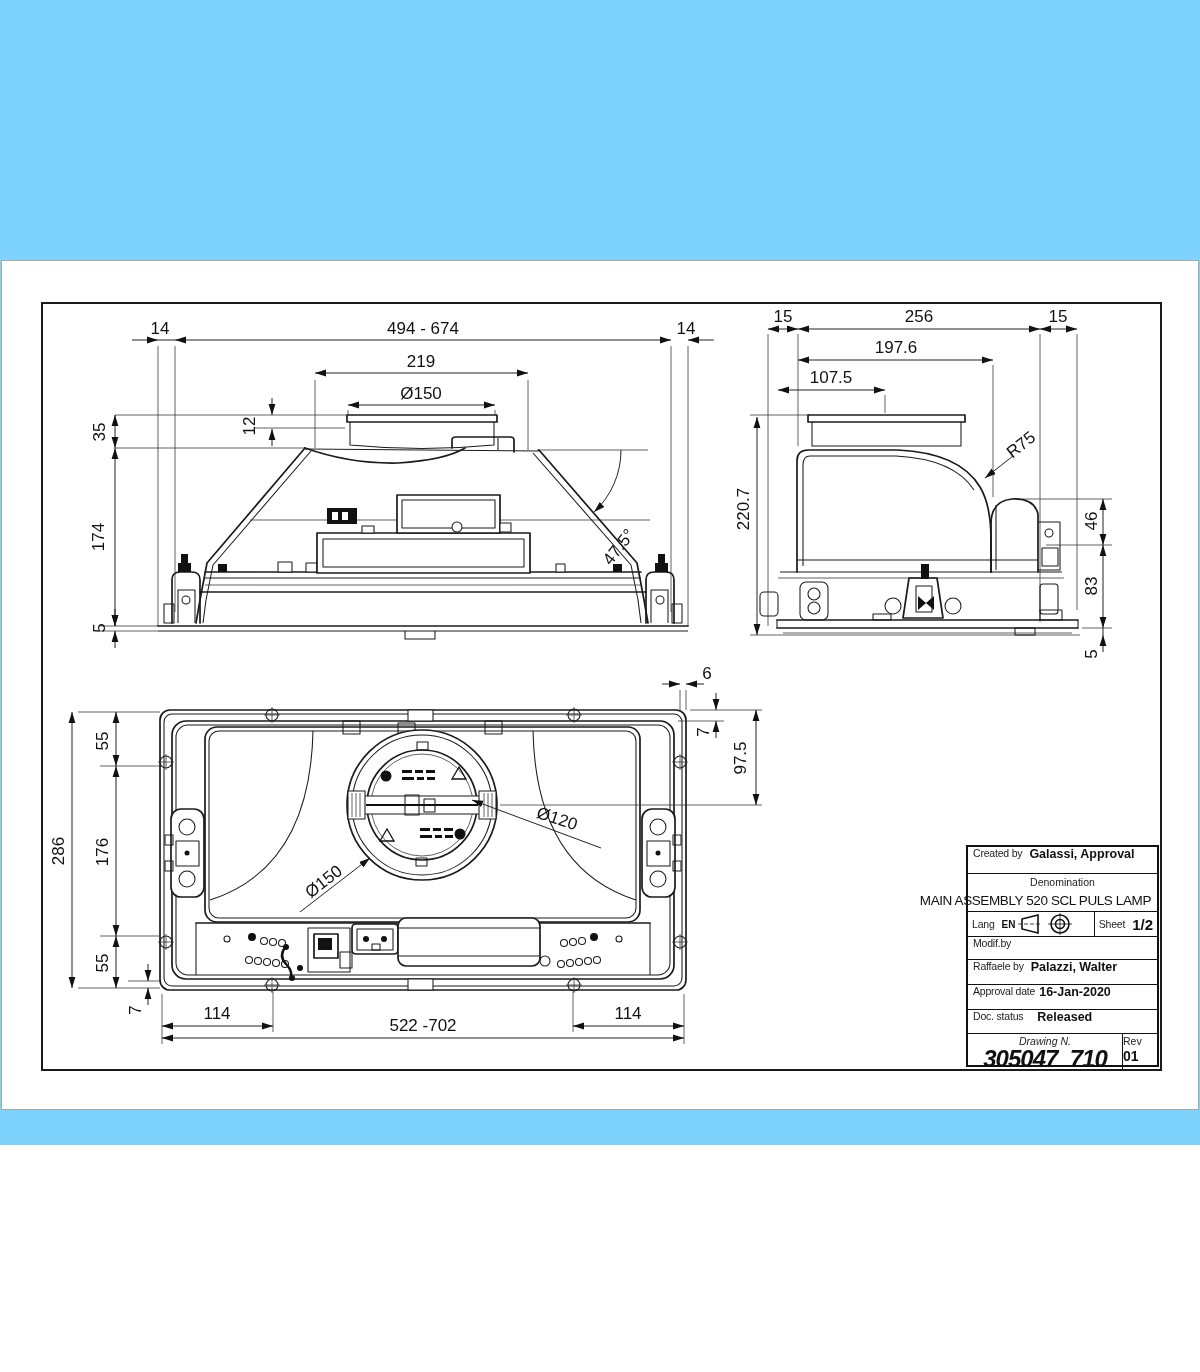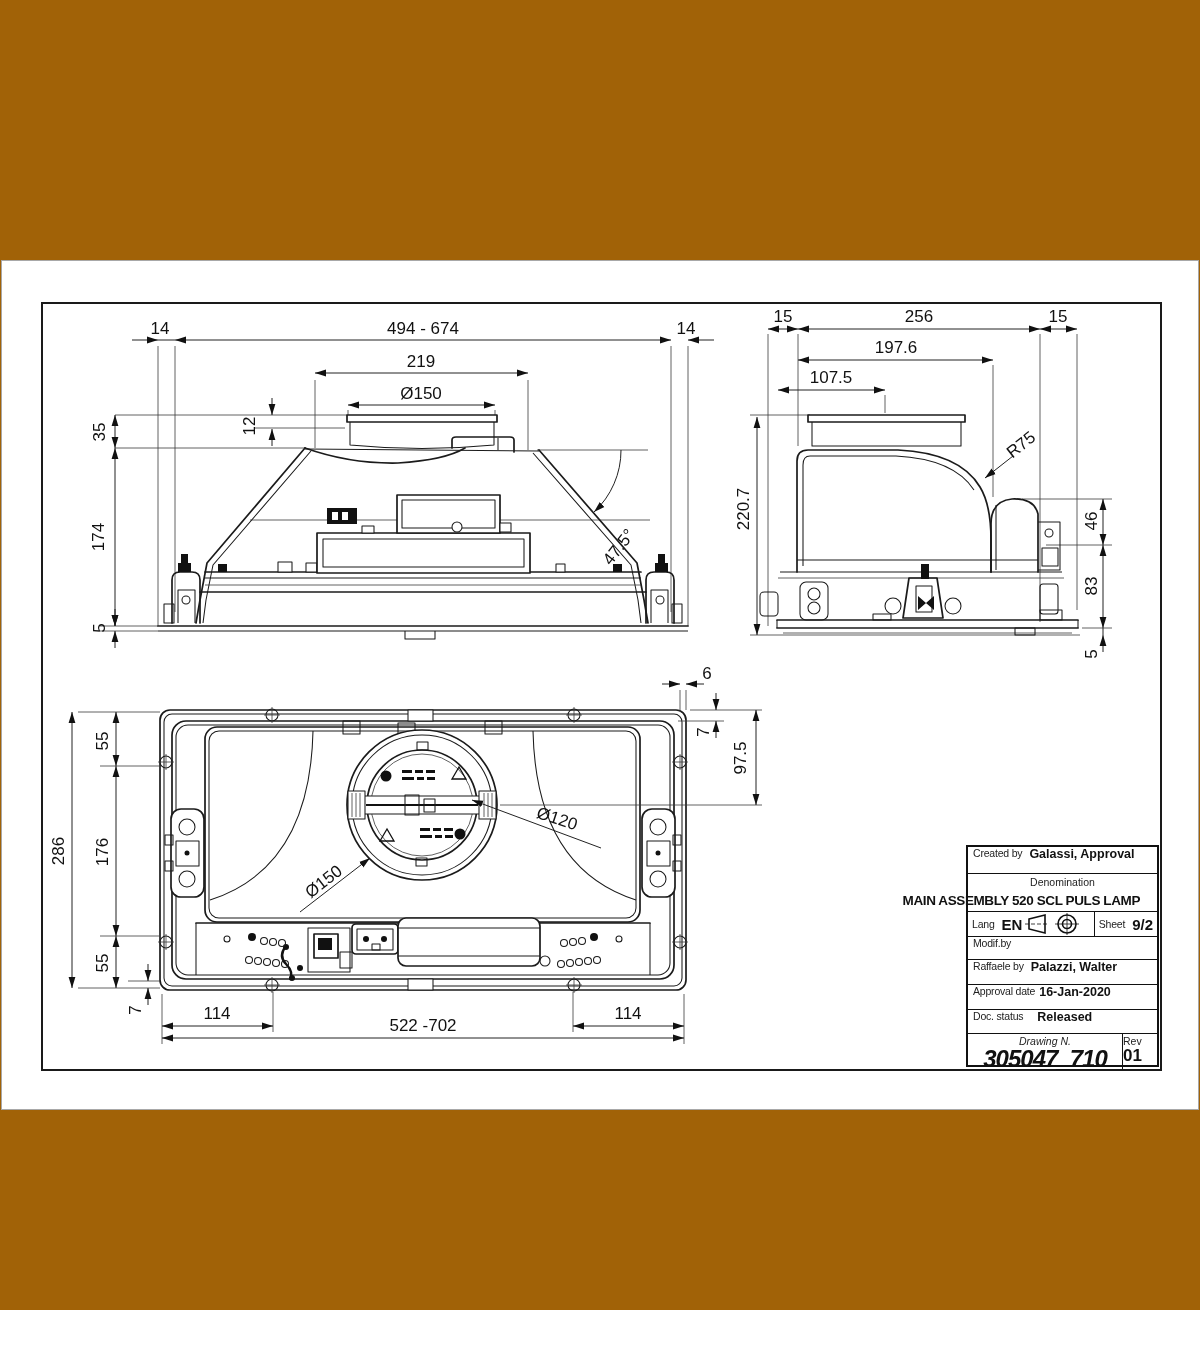--- a/index.html
+++ b/index.html
@@ -1,16 +1,16 @@
 <!DOCTYPE html>
 <html><head>
 <meta charset="utf-8">
 <style>
   html,body{margin:0;padding:0;background:#fff;}
-  .stage{position:relative;width:1200px;height:1310px;background:#a16207;overflow:hidden;
+  .stage{position:relative;width:1200px;height:1145px;background:#7dd3fc;overflow:hidden;
          font-family:"Liberation Sans",sans-serif;color:#111;}
   .sheet{position:absolute;left:1px;top:260px;width:1196px;height:848px;border:1px solid #a8a8a8;background:#fff;}
   .frame{position:absolute;left:41px;top:302px;width:1117px;height:765px;border:2px solid #1a1a1a;}
   svg.draw{position:absolute;left:0;top:0;}
   .ol{fill:none;stroke:#1b1b1b;stroke-width:1.7;stroke-linejoin:round;stroke-linecap:round;}
   .ml{fill:none;stroke:#1b1b1b;stroke-width:1.05;stroke-linejoin:round;}
   .tl{fill:none;stroke:#3a3a3a;stroke-width:0.8;}
   .dl{fill:none;stroke:#222;stroke-width:1;}
   .blk{fill:#111;stroke:none;}
   .wfill{fill:#fff;}
@@ -18,29 +18,29 @@
   
   .tblock{position:absolute;left:966px;top:845px;width:193px;height:222px;border:2px solid #111;
           background:#fff;box-sizing:border-box;font-family:"Liberation Sans",sans-serif;}
   .trow{position:relative;border-bottom:1.5px solid #111;box-sizing:border-box;overflow:visible;
         display:flex;padding:0 5px;}
   .trow:last-child{border-bottom:none;}
   .tlabel{font-size:10.5px;color:#222;letter-spacing:-0.2px;white-space:nowrap;}
   .tval{font-size:12.5px;font-weight:bold;white-space:nowrap;margin-left:7px;}
   .denrow{display:block;padding:0;}
   .denlab{display:block;text-align:center;font-size:10.5px;padding-top:2px;color:#222;}
-  .denval{position:absolute;right:17px;bottom:3px;font-size:13.5px;font-weight:bold;white-space:nowrap;letter-spacing:-0.4px;}
+  .denval{position:absolute;right:6px;bottom:3px;font-size:13.5px;font-weight:normal;white-space:nowrap;letter-spacing:-0.4px;}
   .cellsplit{display:flex;align-items:stretch;padding:0;}
   .lcell{display:flex;align-items:center;border-right:1.5px solid #111;box-sizing:border-box;padding:0 4px;text-align:center;}
   .rcell{display:flex;align-items:center;padding:0 4px;}
   .bignum{font-size:24px;font-weight:bold;letter-spacing:-1px;line-height:1;}
   .dncell{flex:1;text-align:center;border-right:1.5px solid #111;box-sizing:border-box;padding-top:1px;font-style:italic;}
   .revcell{width:34px;text-align:left;padding-top:1px;}
   .smallcap{font-size:10.5px;color:#222;line-height:1.15;}
-  .revnum{font-size:17px;font-weight:bold;line-height:1;}
+  .revnum{font-size:14px;font-weight:bold;line-height:1;}
 </style>
 </head>
 <body>
 
 <div class="stage">
   <div class="sheet"></div>
   <div class="frame"></div>
 
   <svg class="draw" width="1200" height="1372" viewBox="0 0 1200 1372">
     <defs>
@@ -418,33 +418,33 @@
       <span class="tlabel">Created by</span>
       <span class="tval">Galassi, Approval</span>
     </div>
     <div class="trow denrow" style="height:38px">
       <span class="denlab">Denomination</span>
       <span class="denval">MAIN ASSEMBLY 520 SCL PULS LAMP</span>
     </div>
     <div class="trow cellsplit" style="height:25px">
       <div class="lcell" style="width:128px">
         <span class="tlabel">Lang</span>
-        <span class="tval" style="font-size:15px">EN</span>
+        <span class="tval" style="font-size:10px">EN</span>
         <svg width="56" height="24" viewBox="0 0 56 24" style="margin-left:3px">
           <path d="M4,7 L20,3 L20,21 L4,17 Z" fill="none" stroke="#111" stroke-width="1.6"></path>
           <line x1="0" y1="12" x2="24" y2="12" stroke="#111" stroke-width="0.8" stroke-dasharray="4 2"></line>
           <circle cx="42" cy="12" r="9" fill="none" stroke="#111" stroke-width="1.6"></circle>
           <circle cx="42" cy="12" r="4.5" fill="none" stroke="#111" stroke-width="1.6"></circle>
           <line x1="30" y1="12" x2="54" y2="12" stroke="#111" stroke-width="0.8"></line>
           <line x1="42" y1="1" x2="42" y2="23" stroke="#111" stroke-width="0.8"></line>
         </svg>
       </div>
       <div class="rcell">
         <span class="tlabel">Sheet</span>
-        <span class="tval" style="font-size:15px">9/2</span>
+        <span class="tval" style="font-size:15px">1/2</span>
       </div>
     </div>
     <div class="trow" style="height:23px">
       <span class="tlabel">Modif.by</span>
     </div>
     <div class="trow" style="height:25px">
       <span class="tlabel">Raffaele by</span>
       <span class="tval">Palazzi, Walter</span>
     </div>
     <div class="trow" style="height:25px">

